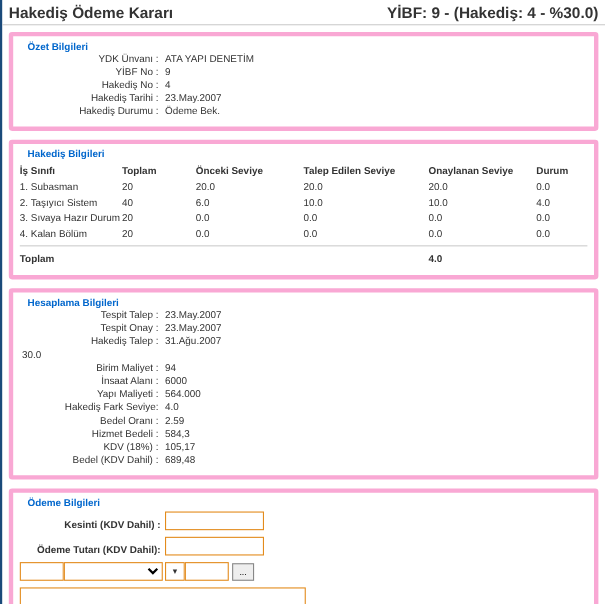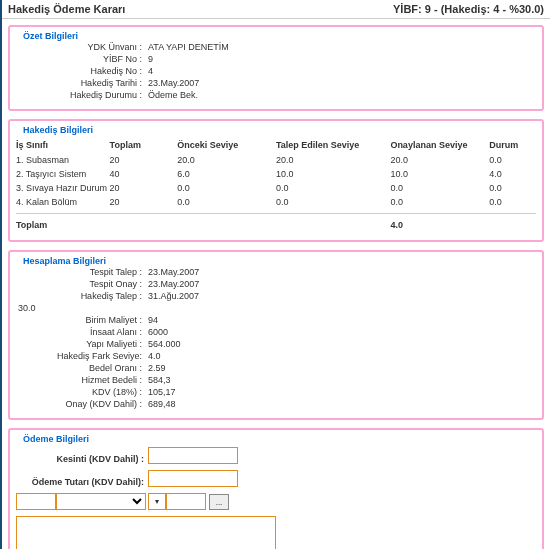--- a/index.html
+++ b/index.html
@@ -1,19 +1,19 @@
 <!DOCTYPE html>
 <html><head>
 <meta charset="utf-8">
 <style>
 * { margin: 0; padding: 0; box-sizing: border-box; }
 body { font-family: Tahoma, Arial, sans-serif; font-size: 9px; color: #333; background: #fff; width: 550px; }
 .main-wrap { border-left: 2px solid #1a4a7a; }
-.header { display: flex; justify-content: space-between; padding: 3px 6px; font-weight: bold; font-size: 11px; border-bottom: 1px solid #ccc; }
-.fieldset { margin: 6px 6px 8px 6px; padding: 4px 6px 8px 6px; border: 2px solid #f9a8d4; border-radius: 3px; }
+.header { display: flex; justify-content: space-between; padding: 3px 6px; font-weight: bold; font-size: 14px; border-bottom: 1px solid #ccc; }
+.fieldset { margin: 6px 6px 8px 6px; padding: 4px 6px 8px 6px; border: 4px solid #f9a8d4; border-radius: 3px; }
 .legend { color: #0066cc; font-weight: bold; font-size: 9px; padding: 0 3px; background: #fff; margin-left: 4px; margin-top: -10px; display: inline-block; }
 .row { display: flex; padding: 1px 0; }
 .label-col { width: 130px; text-align: right; font-weight: normal; padding-right: 4px; font-size: 9px; }
 .value-col { font-size: 9px; padding-left: 2px; }
 .table { width: 100%; margin-top: 2px; }
 .thead { display: flex; font-weight: bold; padding: 3px 0; font-size: 9px; }
 .tr { display: flex; padding: 2px 0; font-size: 9px; }
 .c1 { width: 18%; } .c2 { width: 13%; } .c3 { width: 19%; } .c4 { width: 22%; } .c5 { width: 19%; } .c6 { width: 9%; }
 .sep { border-top: 1px solid #ccc; margin: 4px 0; }
 .total-row { display: flex; font-weight: bold; font-size: 9px; padding: 2px 0; }
@@ -156,21 +156,21 @@
         </div>
         <div class="row">
           <div class="label-col">Hizmet Bedeli :</div>
           <div class="value-col">584,3</div>
         </div>
         <div class="row">
           <div class="label-col">KDV (18%) :</div>
           <div class="value-col">105,17</div>
         </div>
         <div class="row">
-          <div class="label-col">Onay (KDV Dahil) :</div>
+          <div class="label-col">Bedel (KDV Dahil) :</div>
           <div class="value-col">689,48</div>
         </div>
       </div>
   </fieldset>
 
   <fieldset class="fieldset">
     <div class="legend">Ödeme Bilgileri</div>
     <div class="payment-row">
       <div class="payment-label">Kesinti (KDV Dahil) :</div>
       <input class="input-text" style="">

